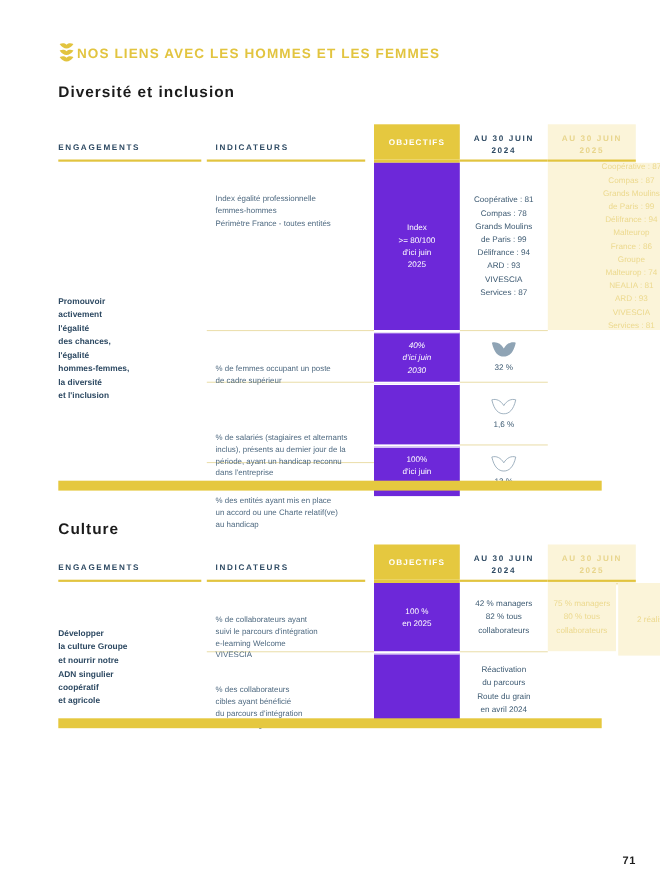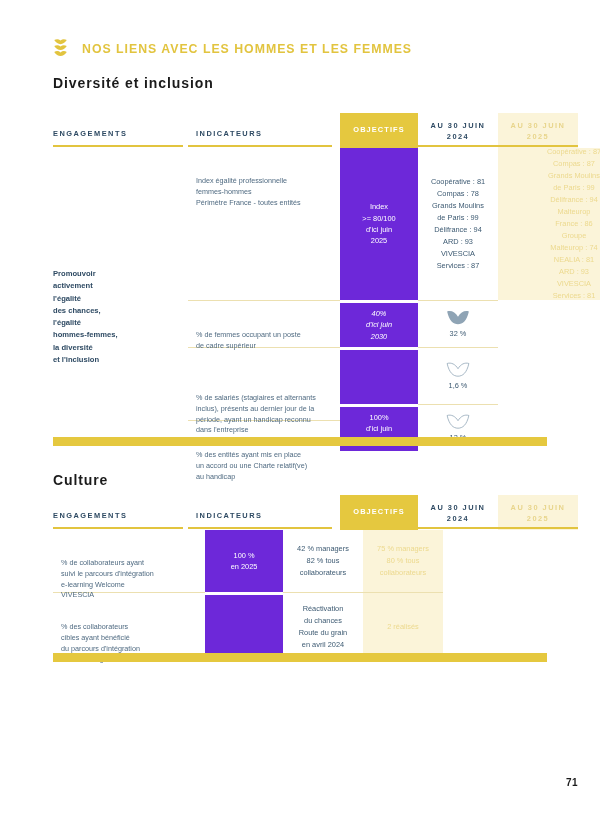--- a/index.html
+++ b/index.html
@@ -5,21 +5,21 @@
   * { box-sizing: border-box; margin: 0; padding: 0; }
   html, body {
     width: 600px; height: 814px;
     background: #ffffff;
     font-family: "Liberation Sans", sans-serif;
     overflow: hidden;
   }
   .page { position: relative; width: 600px; height: 814px; background: #fff; }
 
   
-  .sect-head { position: absolute; left: 53px; top: 38px; display: flex; align-items: center; gap: 14px; }
+  .sect-head { position: absolute; left: 53px; top: 38px; display: flex; align-items: center; gap: 2px; }
   .wheat-icon { width: 15px; height: 22px; flex: 0 0 auto; }
   .sect-head-title {
     color: #e2c43f; font-size: 12.3px; font-weight: bold;
     letter-spacing: 1.0px; white-space: nowrap;
     font-family: "Liberation Sans", sans-serif;
   }
 
   .h2 {
     position: absolute; left: 53px;
     color: #1b1b1b; font-size: 14px; font-weight: bold;
@@ -355,20 +355,30 @@
         <div class="hrule blank" style="width: 5px; flex: 0 0 5px;"></div>
         <div class="hrule" style="width: 144px; flex: 0 0 144px;"></div>
         <div class="hrule blank" style="width: 8px; flex: 0 0 8px;"></div>
         <div class="hrule obj" style="width: 78px; flex: 0 0 78px;"></div>
         <div class="hrule" style="width: 80px; flex: 0 0 80px;"></div>
         <div class="hrule-wrap-25" style="width: 80px; flex: 0 0 80px;">
           <div class="hrule c25" style="width: 100%;"></div>
         </div>
       </div>
       <div class="trow">
+        <div class="c-eng bcell">
+          <div class="eng-text" style="padding-top: 40px;">
+            <div>Développer</div>
+            <div>la culture Groupe</div>
+            <div>et nourrir notre</div>
+            <div>ADN singulier</div>
+            <div>coopératif</div>
+            <div>et agricole</div>
+          </div>
+        </div>
         <div class="c-ind" style="display: flex; flex-direction: column;">
           <div class="c-ind bcell" style="width: 100%; flex: 0 0 62px; height: 62px;">
             <div class="ind-text">
               <div>% de collaborateurs ayant</div>
               <div>suivi le parcours d'intégration</div>
               <div>e-learning Welcome</div>
               <div>VIVESCIA</div>
             </div>
           </div>
           <div style="height: 2px; flex: 0 0 2px; width: 100%; background: transparent;">
@@ -404,27 +414,27 @@
               <div>82 % tous</div>
               <div>collaborateurs</div>
             </div>
           </div>
           <div style="height: 2px; flex: 0 0 2px; width: 100%; background: transparent;">
             <div style="height:1px;background:#ece0b0"></div>
           </div>
           <div class="c-24 bcell" style="width: 100%; flex: 0 0 66px; height: 66px;">
             <div>
               <div>Réactivation</div>
-              <div>du chances</div>
+              <div>du parcours</div>
               <div>Route du grain</div>
               <div>en avril 2024</div>
             </div>
           </div>
         </div>
-        <div class="c-25" style="display: flex; flex-direction: column;">
+        <div class="c-25" style="display: flex; ">
           <div class="c-25 bcell" style="width: 100%; flex: 0 0 62px; height: 62px;">
             <div>
               <div>75 % managers</div>
               <div>80 % tous</div>
               <div>collaborateurs</div>
             </div>
           </div>
           <div style="height: 2px; flex: 0 0 2px; width: 100%; background: rgb(251, 244, 217);">
             <div style="height:1px;background:#ece0b0"></div>
           </div>

